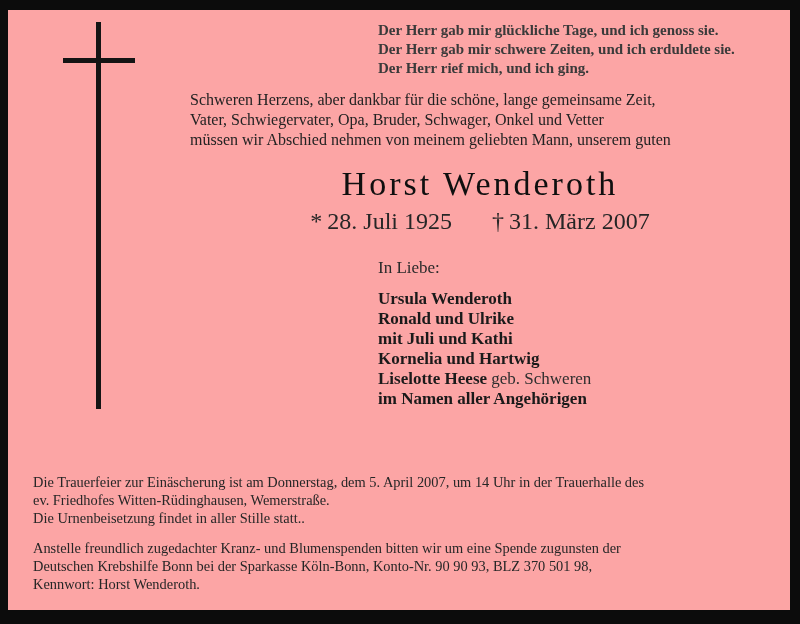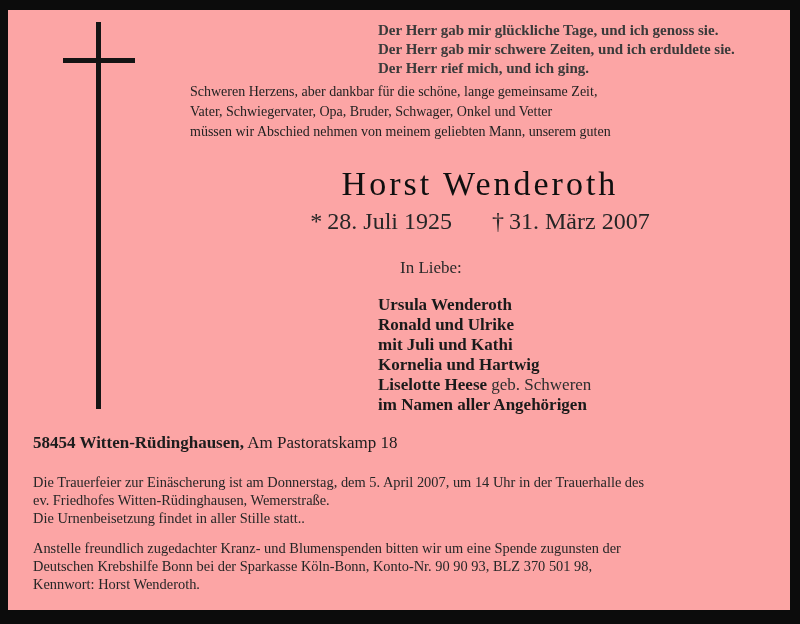--- a/index.html
+++ b/index.html
@@ -50,22 +50,22 @@
     font-size: 15px;
     font-weight: 600;
     line-height: 19px;
     color: #3a3a3a;
     white-space: nowrap;
   }
   
   .intro {
     position: absolute;
     left: 190px;
-    top: 82px;
-    font-size: 14px;
+    top: 90px;
+    font-size: 16px;
     line-height: 20px;
     color: #222222;
     white-space: nowrap;
   }
   
   .center-block {
     position: absolute;
     left: 160px;
     top: 166px;
     width: 640px;
@@ -85,34 +85,33 @@
     display: flex;
     justify-content: center;
     gap: 40px;
   }
   .life-dates .sym {
     margin-right: 5px;
   }
   
   .mourners-heading {
     position: absolute;
-    left: 400px;
+    left: 378px;
     top: 258px;
     font-size: 17px;
     color: #2a2a2a;
   }
   .mourners {
     position: absolute;
     left: 378px;
     top: 289px;
     font-size: 17px;
     line-height: 20px;
     color: #1a1a1a;
     white-space: nowrap;
-    margin-top: 6px;
   }
   .mourners .b { font-weight: bold; }
   .mourners .n { font-weight: normal; color: #2e2e2e; }
   
   .address {
     position: absolute;
     left: 33px;
     top: 433px;
     font-size: 17px;
     color: #1d1d1d;
@@ -173,23 +172,20 @@
   <div class="mourners-heading">In Liebe:</div>
   <div class="mourners">
     <div><span class="b">Ursula Wenderoth</span><span class="n"></span></div>
     <div><span class="b">Ronald und Ulrike</span><span class="n"></span></div>
     <div><span class="b">mit Juli und Kathi</span><span class="n"></span></div>
     <div><span class="b">Kornelia und Hartwig</span><span class="n"></span></div>
     <div><span class="b">Liselotte Heese</span><span class="n"> geb. Schweren</span></div>
     <div><span class="b">im Namen aller Angehörigen</span><span class="n"></span></div>
   </div>
 
-  <div class="address">
-    <span class="b">58454 Witten-Rüdinghausen,</span><span> Am Pastoratskamp 18</span>
-  </div>
 
   <div class="smallpar funeral">
     <div>Die Trauerfeier zur Einäscherung ist am Donnerstag, dem 5. April 2007, um 14 Uhr in der Trauerhalle des</div>
     <div>ev. Friedhofes Witten-Rüdinghausen, Wemerstraße.</div>
     <div>Die Urnenbeisetzung findet in aller Stille statt..</div>
   </div>
 
   <div class="smallpar donation">
     <div>Anstelle freundlich zugedachter Kranz- und Blumenspenden bitten wir um eine Spende zugunsten der</div>
     <div>Deutschen Krebshilfe Bonn bei der Sparkasse Köln-Bonn, Konto-Nr. 90 90 93, BLZ 370 501 98,</div>

